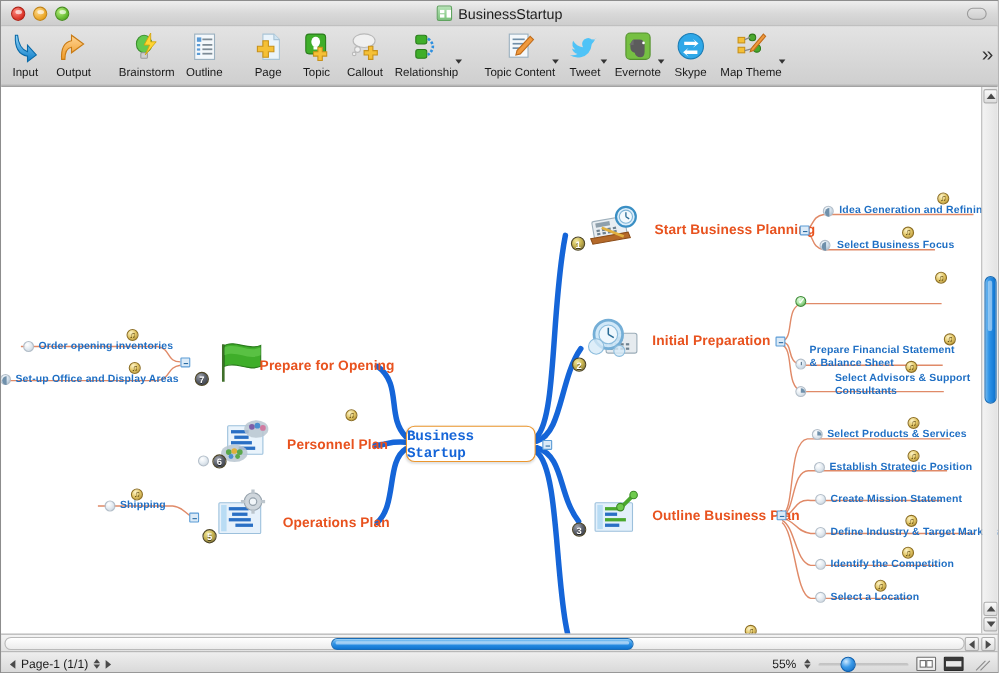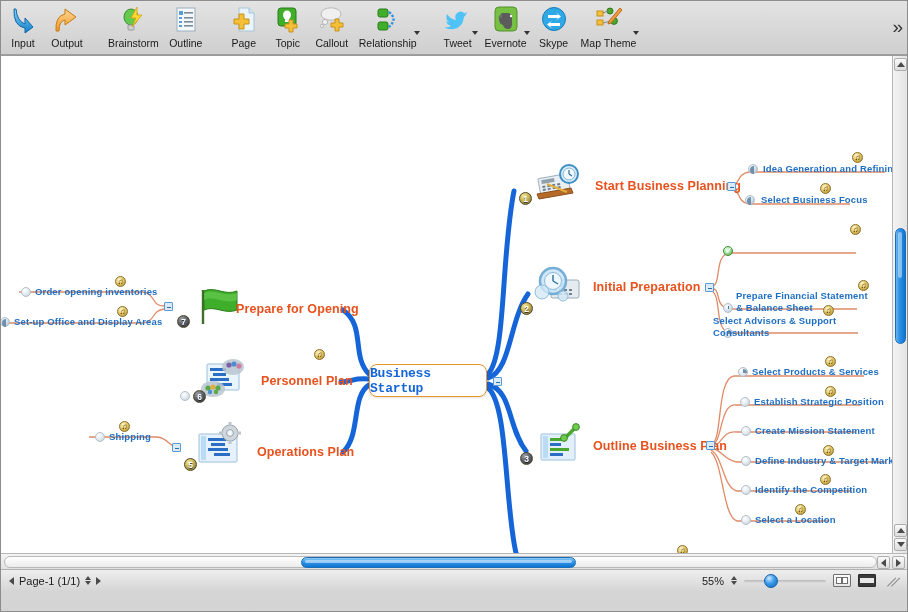--- a/index.html
+++ b/index.html
@@ -317,20 +317,32 @@
     transform: rotate(-45deg); transform-origin: 0 0;
   }
   .resizer::before { left:2px; top:12px; }
   .resizer::after  { left:6px; top:12px; }
 </style>
 </head>
 <body>
 
 <div class="window">
 
+  <div class="titlebar">
+    <div class="traffic">
+      <div class="light close"></div>
+      <div class="light min"></div>
+      <div class="light max"></div>
+    </div>
+    <div class="title-center">
+      <div class="doc-icon"></div>
+      <div class="title-text">BusinessStartup</div>
+    </div>
+    <div class="title-right"></div>
+  </div>
 
   <div class="toolbar">
 
     <div class="tool">
       <div class="glyph">
         <svg width="30" height="30" viewBox="0 0 30 30">
           <defs>
               <linearGradient id="gblue" x1="0" y1="0" x2="0" y2="1">
             <stop offset="0" stop-color="#8fd3f8"></stop>
                 <stop offset="1" stop-color="#0f7ec9"></stop>
@@ -433,20 +445,33 @@
           <rect x="5" y="17" width="10" height="8" rx="2" fill="#3fae2a" stroke="#2a7c1c"></rect>
           <path d="M16 7 Q25 14 16 22" fill="none" stroke="#2f90e0" stroke-width="2.4" stroke-dasharray="2.4 1.6"></path>
         </svg>
       </div>
       <div class="caret"></div>
       <div class="label">Relationship</div>
     </div>
 
     <div class="sep"></div>
 
+    <div class="tool">
+      <div class="glyph">
+        <svg width="30" height="30" viewBox="0 0 30 30">
+          <rect x="5" y="3" width="17" height="21" fill="#f4f8fb" stroke="#9ab0bf"></rect>
+          <rect x="8" y="7" width="11" height="1.5" fill="#6f8ea8"></rect>
+          <rect x="8" y="11" width="11" height="1.5" fill="#6f8ea8"></rect>
+          <rect x="8" y="15" width="8" height="1.5" fill="#6f8ea8"></rect>
+          <path d="M24 5 L27 8 L15 21 L11 22 L12 18 Z" fill="#f09a3e" stroke="#c06c1b"></path>
+        </svg>
+      </div>
+      <div class="caret"></div>
+      <div class="label">Topic Content</div>
+    </div>
 
     <div class="tool">
       <div class="glyph">
         <svg width="30" height="30" viewBox="0 0 30 30">
           <path d="M26 6 q-3 2 -5 2 q-3 -3 -7 0 q-3 3 -1 7 q-6 -1 -9 -6 q-2 5 2 8 q-2 0 -3 -1 q1 4 5 5 q-3 2 -7 1 q4 3 10 2 q9 -2 10 -12 q2 -2 3 -4 q-2 1 -3 1 q2 -1 5 -3 z" fill="#4fc3f7"></path>
         </svg>
       </div>
       <div class="caret"></div>
       <div class="label">Tweet</div>
     </div>
@@ -676,21 +701,21 @@
     <div class="collapse" style="left:704px; top:227px;"></div>
 
     <div class="mark done" style="left:722px; top:190px;"></div>
     <div class="note" style="left:849px; top:168px;">♫</div>
 
     <div class="mark clock" style="left:722px; top:247px;"></div>
     <div class="nd sub-label wrap" style="left:735px; top:234px; width:132px;">Prepare Financial Statement &amp; Balance Sheet</div>
     <div class="note" style="left:857px; top:224px;">♫</div>
 
     <div class="mark quarter" style="left:722px; top:272px;"></div>
-    <div class="nd sub-label wrap" style="left:712px; top:259px; width:128px;">Select Advisors &amp; Support Consultants</div>
+    <div class="nd sub-label wrap" style="left:758px; top:259px; width:128px;">Select Advisors &amp; Support Consultants</div>
     <div class="note" style="left:822px; top:249px;">♫</div>
 
     <div class="nd main-label" style="left:592px; top:383px;">Outline Business Plan</div>
     <div class="num dark" style="left:519px; top:396px;">3</div>
     <div class="collapse" style="left:705px; top:385px;"></div>
 
     <div class="mark quarter" style="left:737px; top:311px;"></div>
     <div class="nd sub-label" style="left:751px; top:310px;">Select Products &amp; Services</div>
     <div class="note" style="left:824px; top:300px;">♫</div>
 

